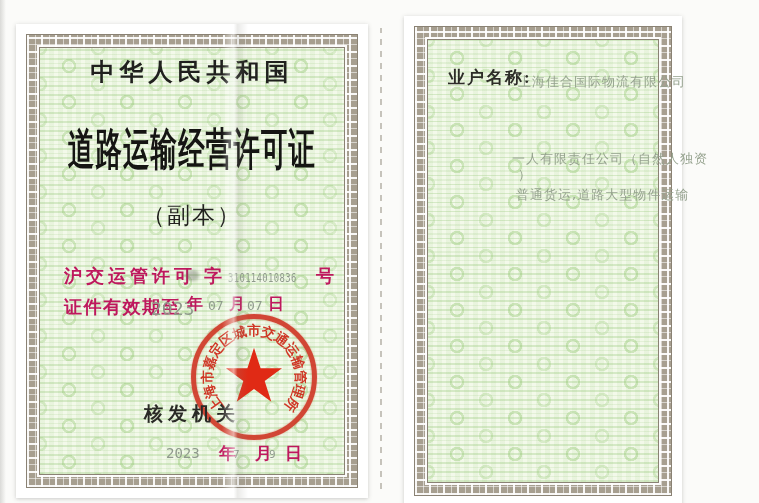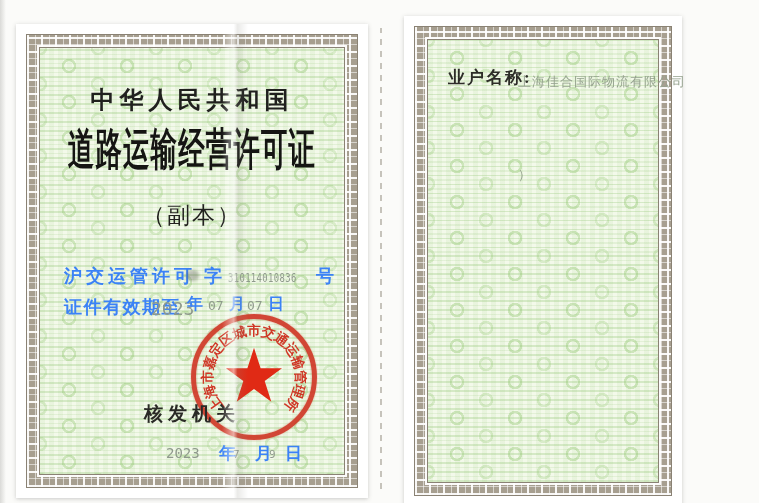--- a/index.html
+++ b/index.html
@@ -31,29 +31,29 @@
     background-size:58px 36px,58px 36px,auto,auto;
     background-position:0 0,29px 18px,0 0,0 0;}
 
   .crease{position:absolute;left:206px;top:0;bottom:0;width:26px;pointer-events:none;
     background:linear-gradient(90deg,rgba(150,150,140,0),rgba(255,255,255,.55) 45%,
                rgba(140,140,130,.18) 60%,rgba(150,150,140,0));}
   .deckle{position:absolute;left:380px;top:28px;bottom:14px;width:2px;
     background:repeating-linear-gradient(0deg,#c6c3bb 0 6px,rgba(0,0,0,0) 6px 12px);}
 
   
-  .country-title{position:absolute;top:60px;left:0;right:0;text-align:center;
+  .country-title{position:absolute;top:32px;left:0;right:0;text-align:center;
     font-size:24px;font-weight:600;letter-spacing:5px;color:#20201e;}
   .doc-title{position:absolute;top:96px;left:50%;white-space:nowrap;
     transform:translateX(-50%) scaleX(.6);transform-origin:center top;
     font-family:"DejaVu Sans",sans-serif;font-weight:900;font-size:44px;
     letter-spacing:2px;color:#151513;}
   .copy-label{position:absolute;top:176px;left:0;right:0;text-align:center;
     font-size:23px;letter-spacing:2px;color:#22221f;}
-  .dark{color:#3b82f6;font-weight:700;}
+  .dark{color:#be185d;font-weight:700;}
   .faint{color:#8f9a8c;font-family:"DejaVu Sans Mono",monospace;}
   .lp-abs{position:absolute;white-space:nowrap;}
 
   .license-prefix{left:48px;top:240px;font-size:18px;letter-spacing:4px;}
   .license-zi{left:188px;top:240px;font-size:18px;}
   .license-number{left:212px;top:247px;font-size:12px;transform:scaleX(.74);
     transform-origin:left top;letter-spacing:.5px;}
   .license-hao{left:300px;top:240px;font-size:18px;}
   .smudge{position:absolute;left:170px;top:246px;width:13px;height:11px;border-radius:45%;
     background:rgba(85,85,80,.35);filter:blur(1.5px);}
@@ -161,16 +161,18 @@
 
   <div class="page page-right">
     <div class="frame">
       <div class="guilloche"></div>
     </div>
 
     <span class="rp-label f0-l">业户名称:</span>
     <span class="rp-value f0-v">上海佳合国际物流有限公司</span>
 
 
+    <span class="rp-value f2-v1">一人有限责任公司（自然人独资</span>
     <span class="rp-value f2-v2">）</span>
 
+    <span class="rp-value f3-v">普通货运,道路大型物件运输</span>
   </div>
 </div>
 
 </body></html>

